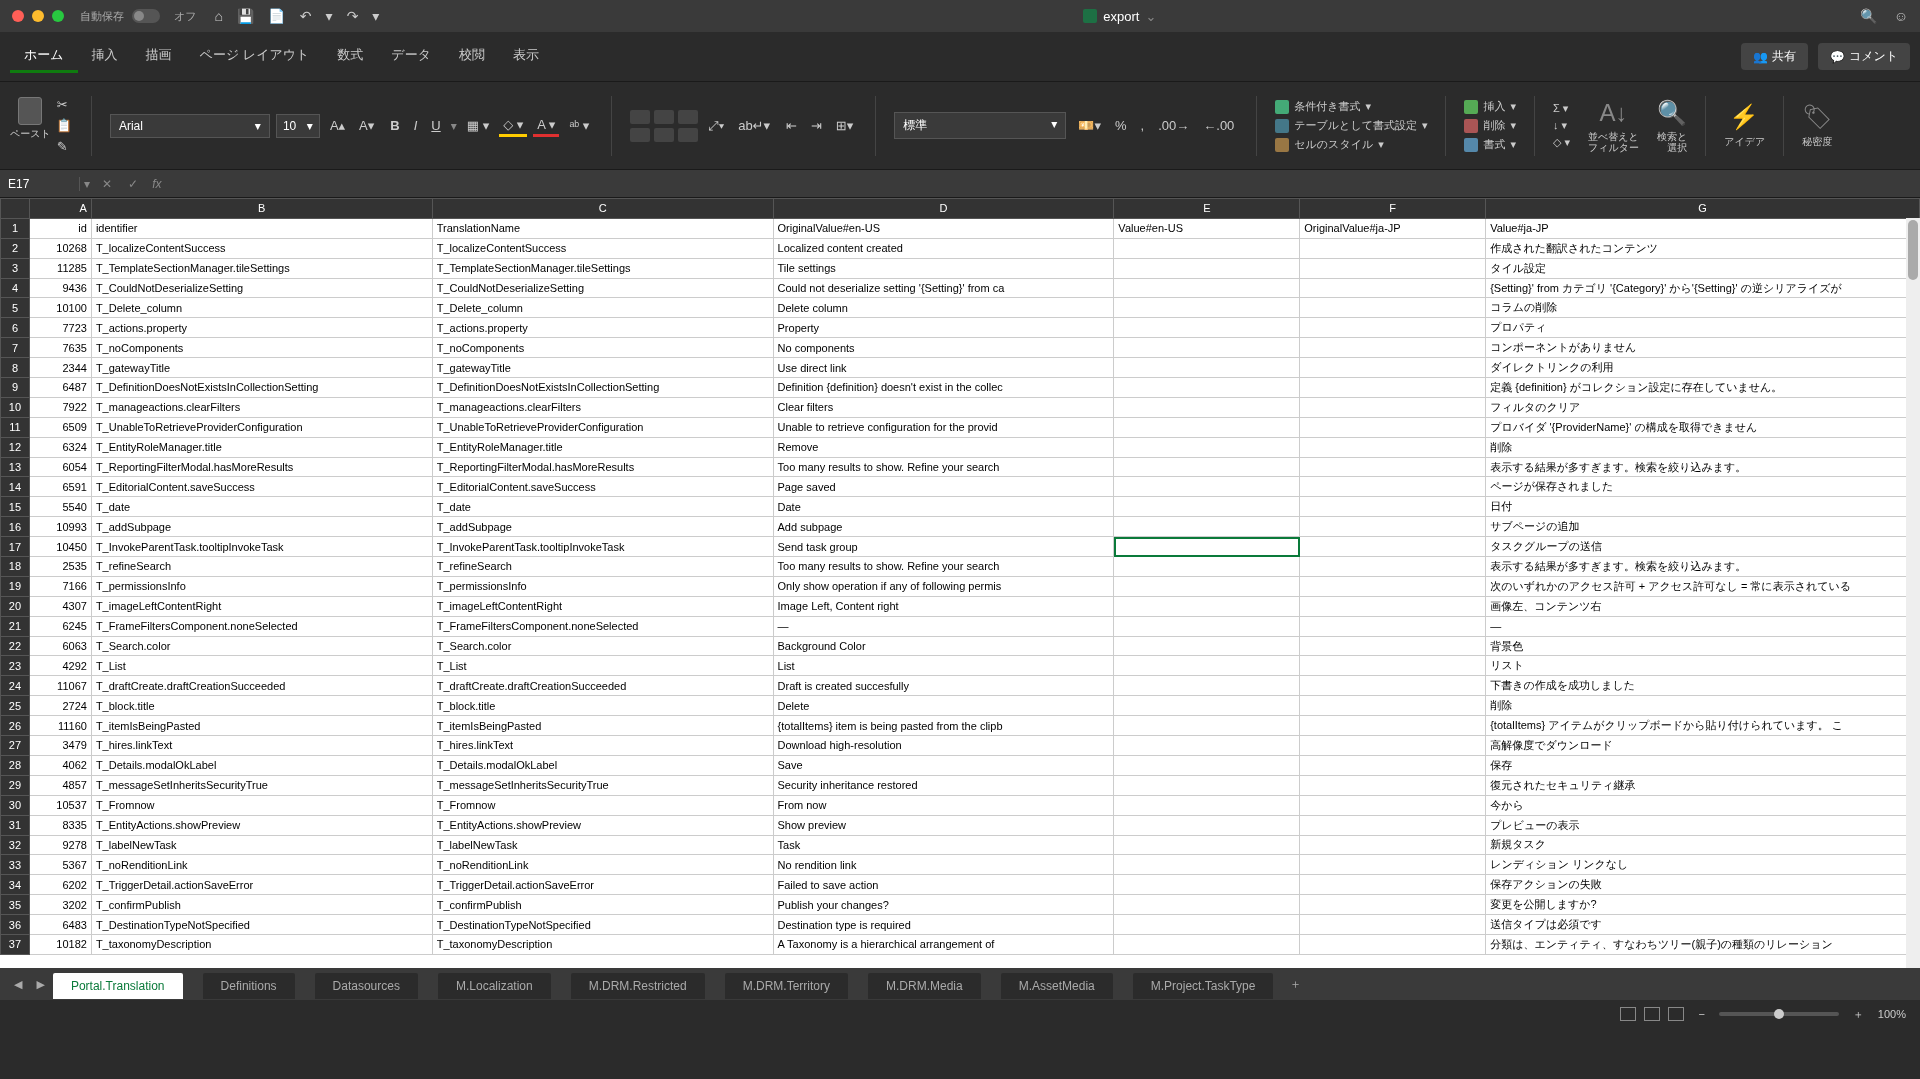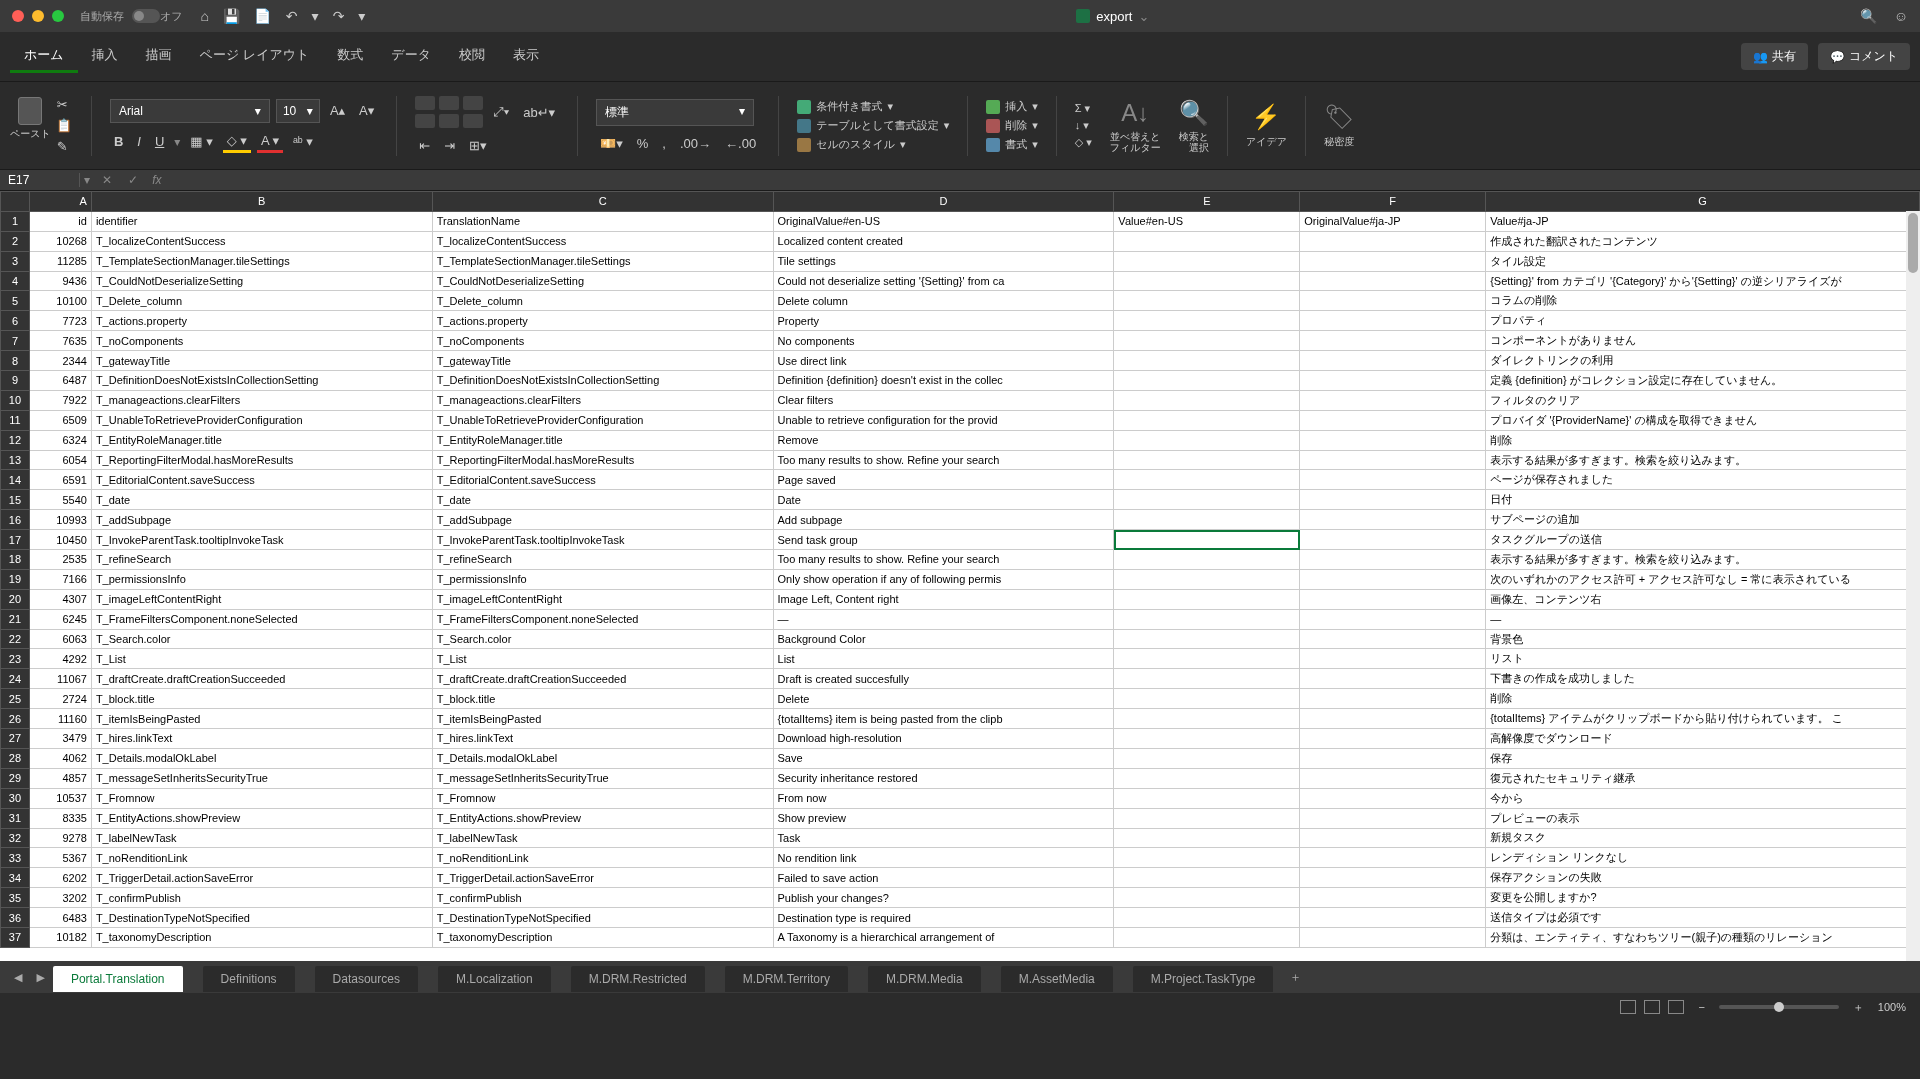--- a/index.html
+++ b/index.html
@@ -15,40 +15,40 @@
 .qat span { color: #ccc; font-size: 14px; }
 .doc-title { flex: 1; text-align: center; color: #fff; font-size: 13px; display:flex; align-items:center; justify-content:center; gap:6px;}
 .doc-icon { width:14px; height:14px; background:#1d7044; border-radius:2px; display:inline-block;}
 .right-title { display:flex; gap:16px; color:#ccc; font-size:14px;}
 .tabs { height: 50px; background: #2b2b2b; display: flex; align-items: center; padding: 0 10px; border-bottom: 1px solid #1a1a1a; }
 .tab { padding: 6px 14px; color: #ccc; font-size: 13px; }
 .tab.active { color: #fff; border-bottom: 3px solid #0f7b0f; }
 .tab-right { margin-left: auto; display: flex; gap: 10px; }
 .btn-share { background: #444; padding: 5px 12px; border-radius: 4px; color: #fff; font-size: 12px; display:flex; align-items:center; gap:4px;}
 .ribbon { height: 88px; background: #2b2b2b; display: flex; align-items: center; padding: 0 10px; gap: 18px; border-bottom:1px solid #1a1a1a;}
-.rgroup { display: flex; flex-direction: column; gap: 8px; }
+.rgroup { display: flex; flex-direction: row; gap: 8px; }
 .paste { display:flex; flex-direction:column; align-items:center; color:#ccc; font-size:10px;}
 .paste-icon { width:24px; height:28px; background:#555; border:1px solid #777; border-radius:3px; margin-bottom:2px;}
 .clip-side { display:flex; flex-direction:column; gap:6px; margin-left:6px;}
 .clip-side span { color:#ccc; font-size:13px;}
 .sep { width:1px; height:60px; background:#444; }
 .font-row { display:flex; gap:6px; align-items:center; }
 .font-sel { background:#3a3a3a; border:1px solid #555; padding:4px 8px; color:#fff; width:160px; font-size:12px; display:flex; justify-content:space-between;}
 .size-sel { background:#3a3a3a; border:1px solid #555; padding:4px 6px; color:#fff; width:44px; font-size:12px; display:flex; justify-content:space-between;}
 .fmt-btn { color:#ccc; padding:2px 4px; font-size:13px;}
 .align-grid { display:grid; grid-template-columns:repeat(3,20px); gap:4px;}
 .align-grid span { background:#444; height:14px; border-radius:2px;}
-.num-sel { background:#3a3a3a; border:1px solid #555; padding:4px 8px; color:#fff; width:158px; font-size:12px; display:flex; justify-content:space-between;}
+.num-sel { background:#3a3a3a; border:1px solid #555; padding:4px 8px; color:#fff; width:172px; font-size:12px; display:flex; justify-content:space-between;}
 .vgroup { display:flex; flex-direction:column; gap:4px; font-size:11px; color:#ccc;}
 .vgroup div { display:flex; align-items:center; gap:5px;}
 .sq { width:14px; height:14px; background:#4a7; border-radius:2px; display:inline-block;}
 .sq2 { background:#478;} .sq3 { background:#974;}
 .big-icon { display:flex; flex-direction:column; align-items:center; gap:4px; color:#ccc; font-size:10px;}
 .big-icon .ic { font-size:24px; color:#888;}
-.namebox-row { height:21px; background:#3a3a3a; display:flex; align-items:center; border-bottom:1px solid #1a1a1a;}
+.namebox-row { height:28px; background:#3a3a3a; display:flex; align-items:center; border-bottom:1px solid #1a1a1a;}
 .namebox { width:80px; padding:0 8px; color:#fff; font-size:12px; border-right:1px solid #555;}
 .fx-cancel, .fx-ok { padding:0 8px; color:#888;}
 .fx-label { padding:0 6px; color:#888; font-style:italic;}
 .fx-input { flex:1; background:transparent; border:none; color:#fff; padding:0 6px; font-size:12px;}
 .grid-area { height: 770px; overflow:hidden; background:#fff; color:#000; position:relative;}
 table { border-collapse:collapse; width:100%; table-layout:fixed;}
 th, td { border:1px solid #ccc; padding:1px 4px; font-size:11px; white-space:nowrap; overflow:hidden; height:19.9px; text-align:left;}
 th { background:#333; color:#fff; border-color:#555; text-align:center; font-weight:normal; position:sticky; top:0;}
 .rowhead { background:#333; color:#fff; text-align:center; border-color:#555; width:28px;}
 .colA { width:60px; text-align:right;}
@@ -76,21 +76,21 @@
 <body>
 
 <div class="titlebar">
   <div class="traffic">
     <div class="tl red"></div>
     <div class="tl yellow"></div>
     <div class="tl green"></div>
   </div>
   <span class="autosave">自動保存</span>
   <span class="toggle"></span>
-  <span class="autosave" style="margin-left:0">オフ</span>
+  <span class="autosave" style="margin-left:14px">オフ</span>
   <div class="qat">
     <span>⌂</span>
     <span>💾</span>
     <span>📄</span>
     <span>↶</span>
     <span>▾</span>
     <span>↷</span>
     <span>▾</span>
   </div>
   <div class="doc-title">

